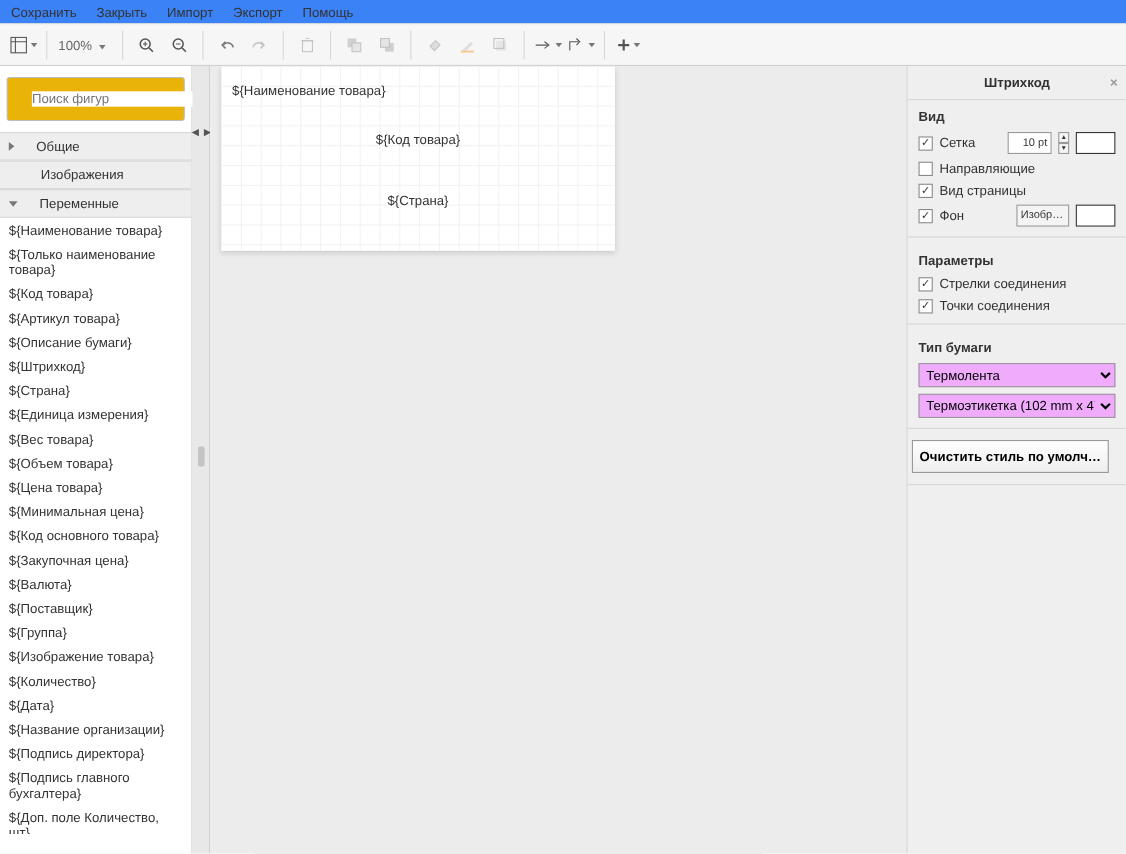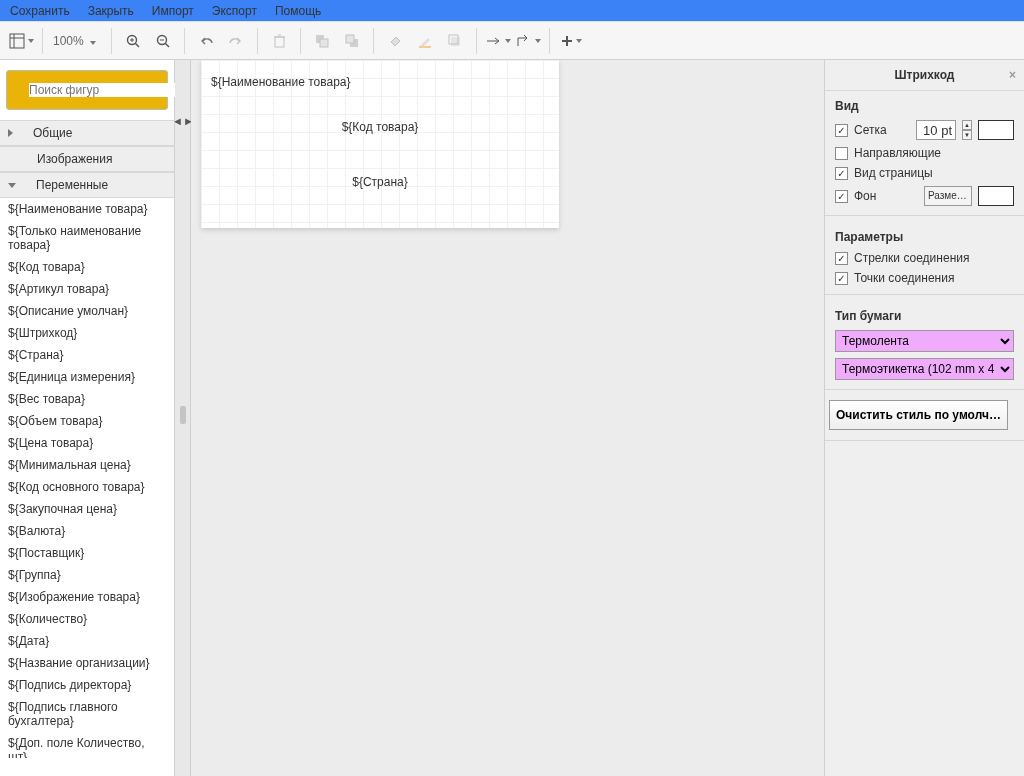--- a/index.html
+++ b/index.html
@@ -30,21 +30,21 @@
 .page { position: absolute; top: 0; left: 10px; width: 358px; height: 168px; background: #fff; box-shadow: 0 2px 5px rgba(0,0,0,0.15); }
 .grid { position: absolute; inset: 0; background-image: linear-gradient(#f1f1f1 1px, transparent 1px), linear-gradient(90deg, #f1f1f1 1px, transparent 1px); background-size: 18px 18px; }
 .canvas-text { position: absolute; text-align: center; color: #333; }
 .sidebar-right { width: 200px; background: #efefef; border-left: 1px solid #d0d0d0; font-size: 12px; overflow-y: auto; }
 .panel-title { text-align: center; font-weight: bold; padding: 8px 0; position: relative; border-bottom: 1px solid #d8d8d8; }
 .panel-close { position: absolute; right: 8px; top: 8px; color: #999; cursor: pointer; }
 .section-label { padding: 8px 10px 4px; font-weight: bold; color: #333; }
 .row { display: flex; align-items: center; padding: 3px 10px; gap: 6px; }
 .chk { width: 13px; height: 13px; border: 1px solid #888; background: #fff; display: inline-flex; align-items: center; justify-content: center; font-size: 10px; color: #333; }
 .chk.checked::after { content: "✓"; }
-.grid-size-box { width: 40px; height: 20px; border: 1px solid #999; background: #fff; font-size: 13px; text-align: left; padding-right: 3px; display: flex; align-items: center; justify-content: flex-end; }
+.grid-size-box { width: 40px; height: 20px; border: 1px solid #999; background: #fff; font-size: 10px; text-align: left; padding-right: 3px; display: flex; align-items: center; justify-content: flex-end; }
 .stepper { width: 10px; height: 20px; display: flex; flex-direction: column; }
 .step-btn { flex: 1; border: 1px solid #999; background: #f4f4f4; font-size: 6px; display: flex; align-items: center; justify-content: center; }
 .swatch { width: 36px; height: 20px; border: 1px solid #333; background: #fff; }
 .bg-btn { width: 48px; height: 20px; border: 1px solid #999; background: #f4f4f4; font-size: 10px; overflow: hidden; white-space: nowrap; text-overflow: ellipsis; padding: 0 3px; line-height: 18px; }
 .hr { height: 1px; background: #d6d6d6; margin: 6px 0; }
 .sel-row { padding: 3px 10px; }
 select.full { width: 100%; height: 22px; border: 1px solid #999; background: #f0abfc; font-size: 12px; padding: 0 2px; }
 .clear-btn { margin: 4px; width: calc(100% - 20px); height: 30px; border: 1px solid #999; background: linear-gradient(#fff,#eee); font-size: 12px; overflow: hidden; white-space: nowrap; text-overflow: ellipsis; padding: 0 6px; cursor: pointer; font-weight: bold; }
 svg { display: block; }
 </style>
@@ -185,21 +185,21 @@
         </div>
       <div class="palette-header">
           <span class="tri tri-down"></span>
           <span>Переменные</span>
         </div>
       <div class="var-list" id="var-list">
           <div class="var-item">${Наименование товара}</div>
           <div class="var-item">${Только наименование товара}</div>
           <div class="var-item">${Код товара}</div>
           <div class="var-item">${Артикул товара}</div>
-          <div class="var-item">${Описание умолчан}</div>
+          <div class="var-item">${Описание бумаги}</div>
           <div class="var-item">${Штрихкод}</div>
           <div class="var-item">${Страна}</div>
           <div class="var-item">${Единица измерения}</div>
           <div class="var-item">${Вес товара}</div>
           <div class="var-item">${Объем товара}</div>
           <div class="var-item">${Цена товара}</div>
           <div class="var-item">${Минимальная цена}</div>
           <div class="var-item">${Код основного товара}</div>
           <div class="var-item">${Закупочная цена}</div>
           <div class="var-item">${Валюта}</div>
@@ -253,21 +253,21 @@
       <span class="chk"></span>
       <span>Направляющие</span>
     </div>
     <div class="row">
       <span class="chk checked"></span>
       <span>Вид страницы</span>
     </div>
     <div class="row">
       <span class="chk checked"></span>
       <span style="flex:1">Фон</span>
-      <span class="bg-btn">Размер…</span>
+      <span class="bg-btn">Изобр…</span>
       <span class="swatch"></span>
     </div>
     <div class="hr"></div>
     <div class="section-label">Параметры</div>
     <div class="row">
       <span class="chk checked"></span>
       <span>Стрелки соединения</span>
     </div>
     <div class="row">
       <span class="chk checked"></span>

